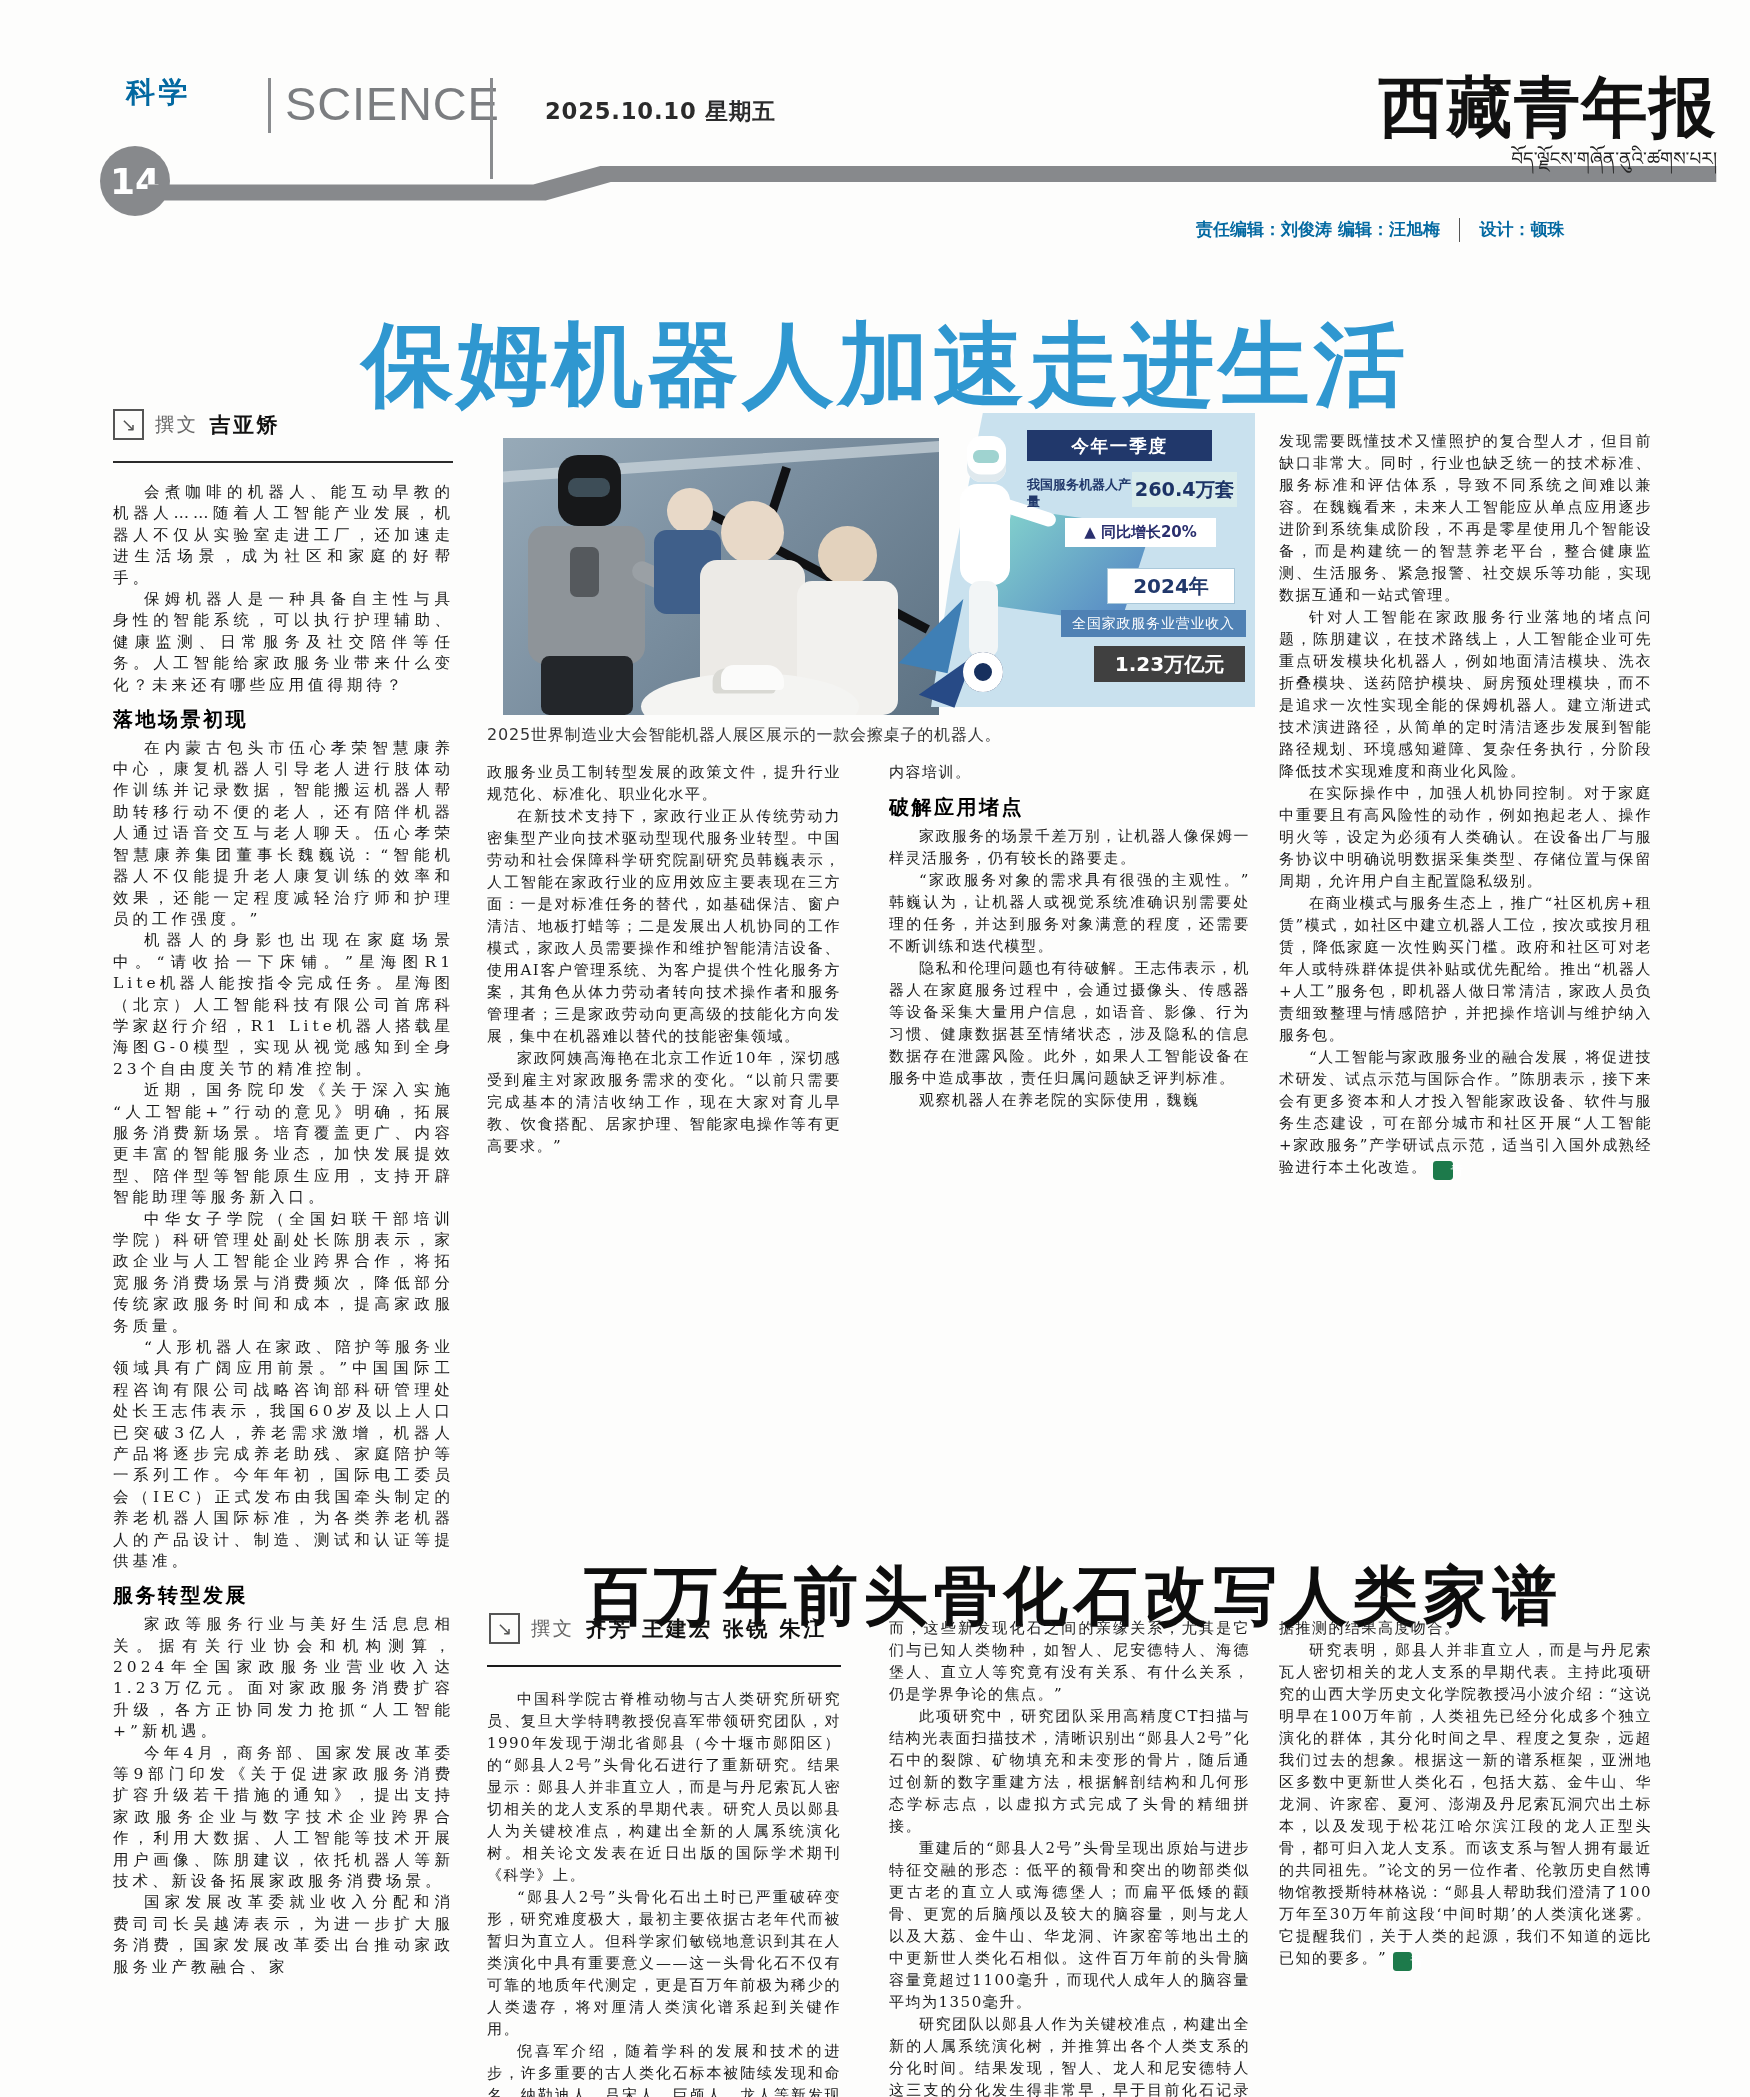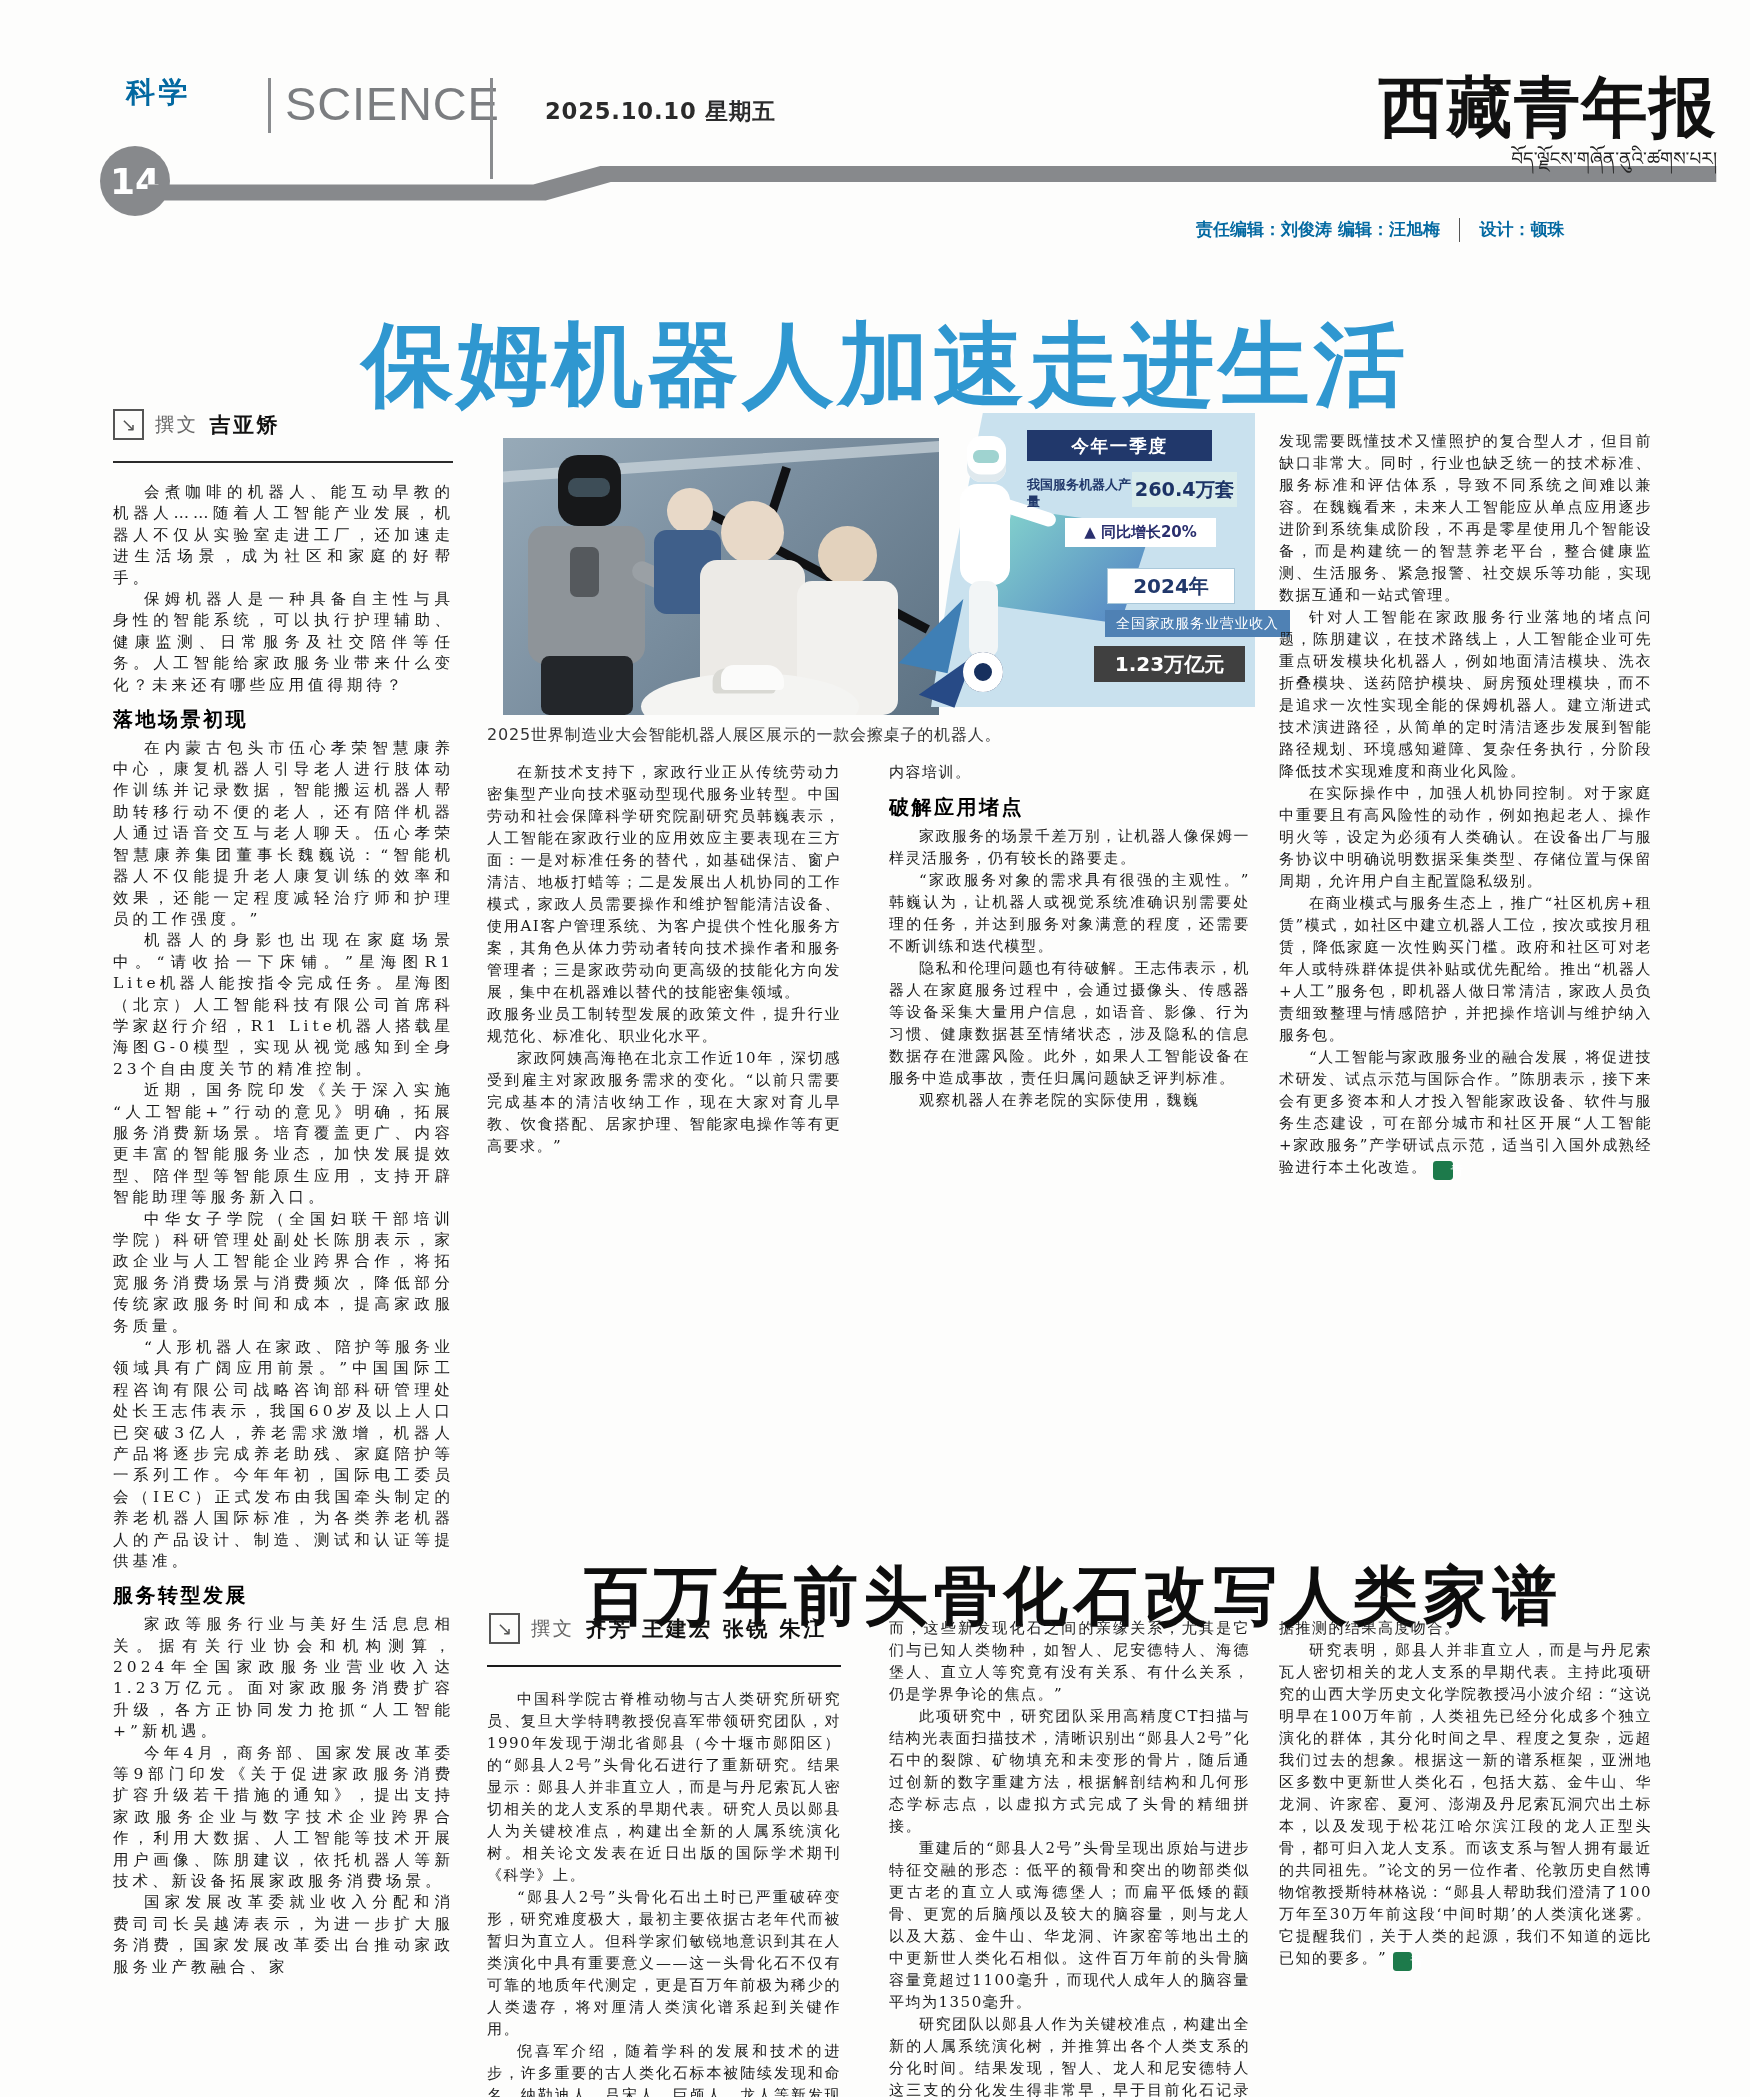--- a/index.html
+++ b/index.html
@@ -185,29 +185,29 @@
   <div class="ibot-body"></div>
   <div class="ibot-arm"></div>
   <div class="ibot-leg"></div>
   <div class="ibot-wheel"></div>
 
   <div class="irow i-head">今年一季度</div>
   <div class="irow i-l1">我国服务机器人产量</div>
   <div class="abs i-v1 irow" style="left:629px;">260.4万套</div>
   <div class="abs i-g1 irow" style="left:562px;">▲ 同比增长20%</div>
   <div class="abs i-y irow" style="left:604px;">2024年</div>
-  <div class="abs i-l2 irow" style="left:558px;margin-left:44px;">全国家政服务业营业收入</div>
+  <div class="abs i-l2 irow" style="left:558px;">全国家政服务业营业收入</div>
   <div class="abs i-v2 irow" style="left:591px;">1.23万亿元</div>
 </div>
 
 <div class="abs caption">2025世界制造业大会智能机器人展区展示的一款会擦桌子的机器人。</div>
 
 <div class="abs col colbody col2">
+    <p class="para cont">政服务业员工制转型发展的政策文件，提升行业规范化、标准化、职业化水平。</p>
     <p class="para">在新技术支持下，家政行业正从传统劳动力密集型产业向技术驱动型现代服务业转型。中国劳动和社会保障科学研究院副研究员韩巍表示，人工智能在家政行业的应用效应主要表现在三方面：一是对标准任务的替代，如基础保洁、窗户清洁、地板打蜡等；二是发展出人机协同的工作模式，家政人员需要操作和维护智能清洁设备、使用AI客户管理系统、为客户提供个性化服务方案，其角色从体力劳动者转向技术操作者和服务管理者；三是家政劳动向更高级的技能化方向发展，集中在机器难以替代的技能密集领域。</p>
-    <p class="para cont">政服务业员工制转型发展的政策文件，提升行业规范化、标准化、职业化水平。</p>
     <p class="para">家政阿姨高海艳在北京工作近10年，深切感受到雇主对家政服务需求的变化。“以前只需要完成基本的清洁收纳工作，现在大家对育儿早教、饮食搭配、居家护理、智能家电操作等有更高要求。”</p>
   </div>
 <div class="abs col colbody col3">
     <p class="para cont">内容培训。</p>
     <h3 class="col-h">破解应用堵点</h3>
     <p class="para">家政服务的场景千差万别，让机器人像保姆一样灵活服务，仍有较长的路要走。</p>
     <p class="para">“家政服务对象的需求具有很强的主观性。”韩巍认为，让机器人或视觉系统准确识别需要处理的任务，并达到服务对象满意的程度，还需要不断训练和迭代模型。</p>
     <p class="para">隐私和伦理问题也有待破解。王志伟表示，机器人在家庭服务过程中，会通过摄像头、传感器等设备采集大量用户信息，如语音、影像、行为习惯、健康数据甚至情绪状态，涉及隐私的信息数据存在泄露风险。此外，如果人工智能设备在服务中造成事故，责任归属问题缺乏评判标准。</p>
     <p class="para">观察机器人在养老院的实际使用，魏巍</p>
   </div>

